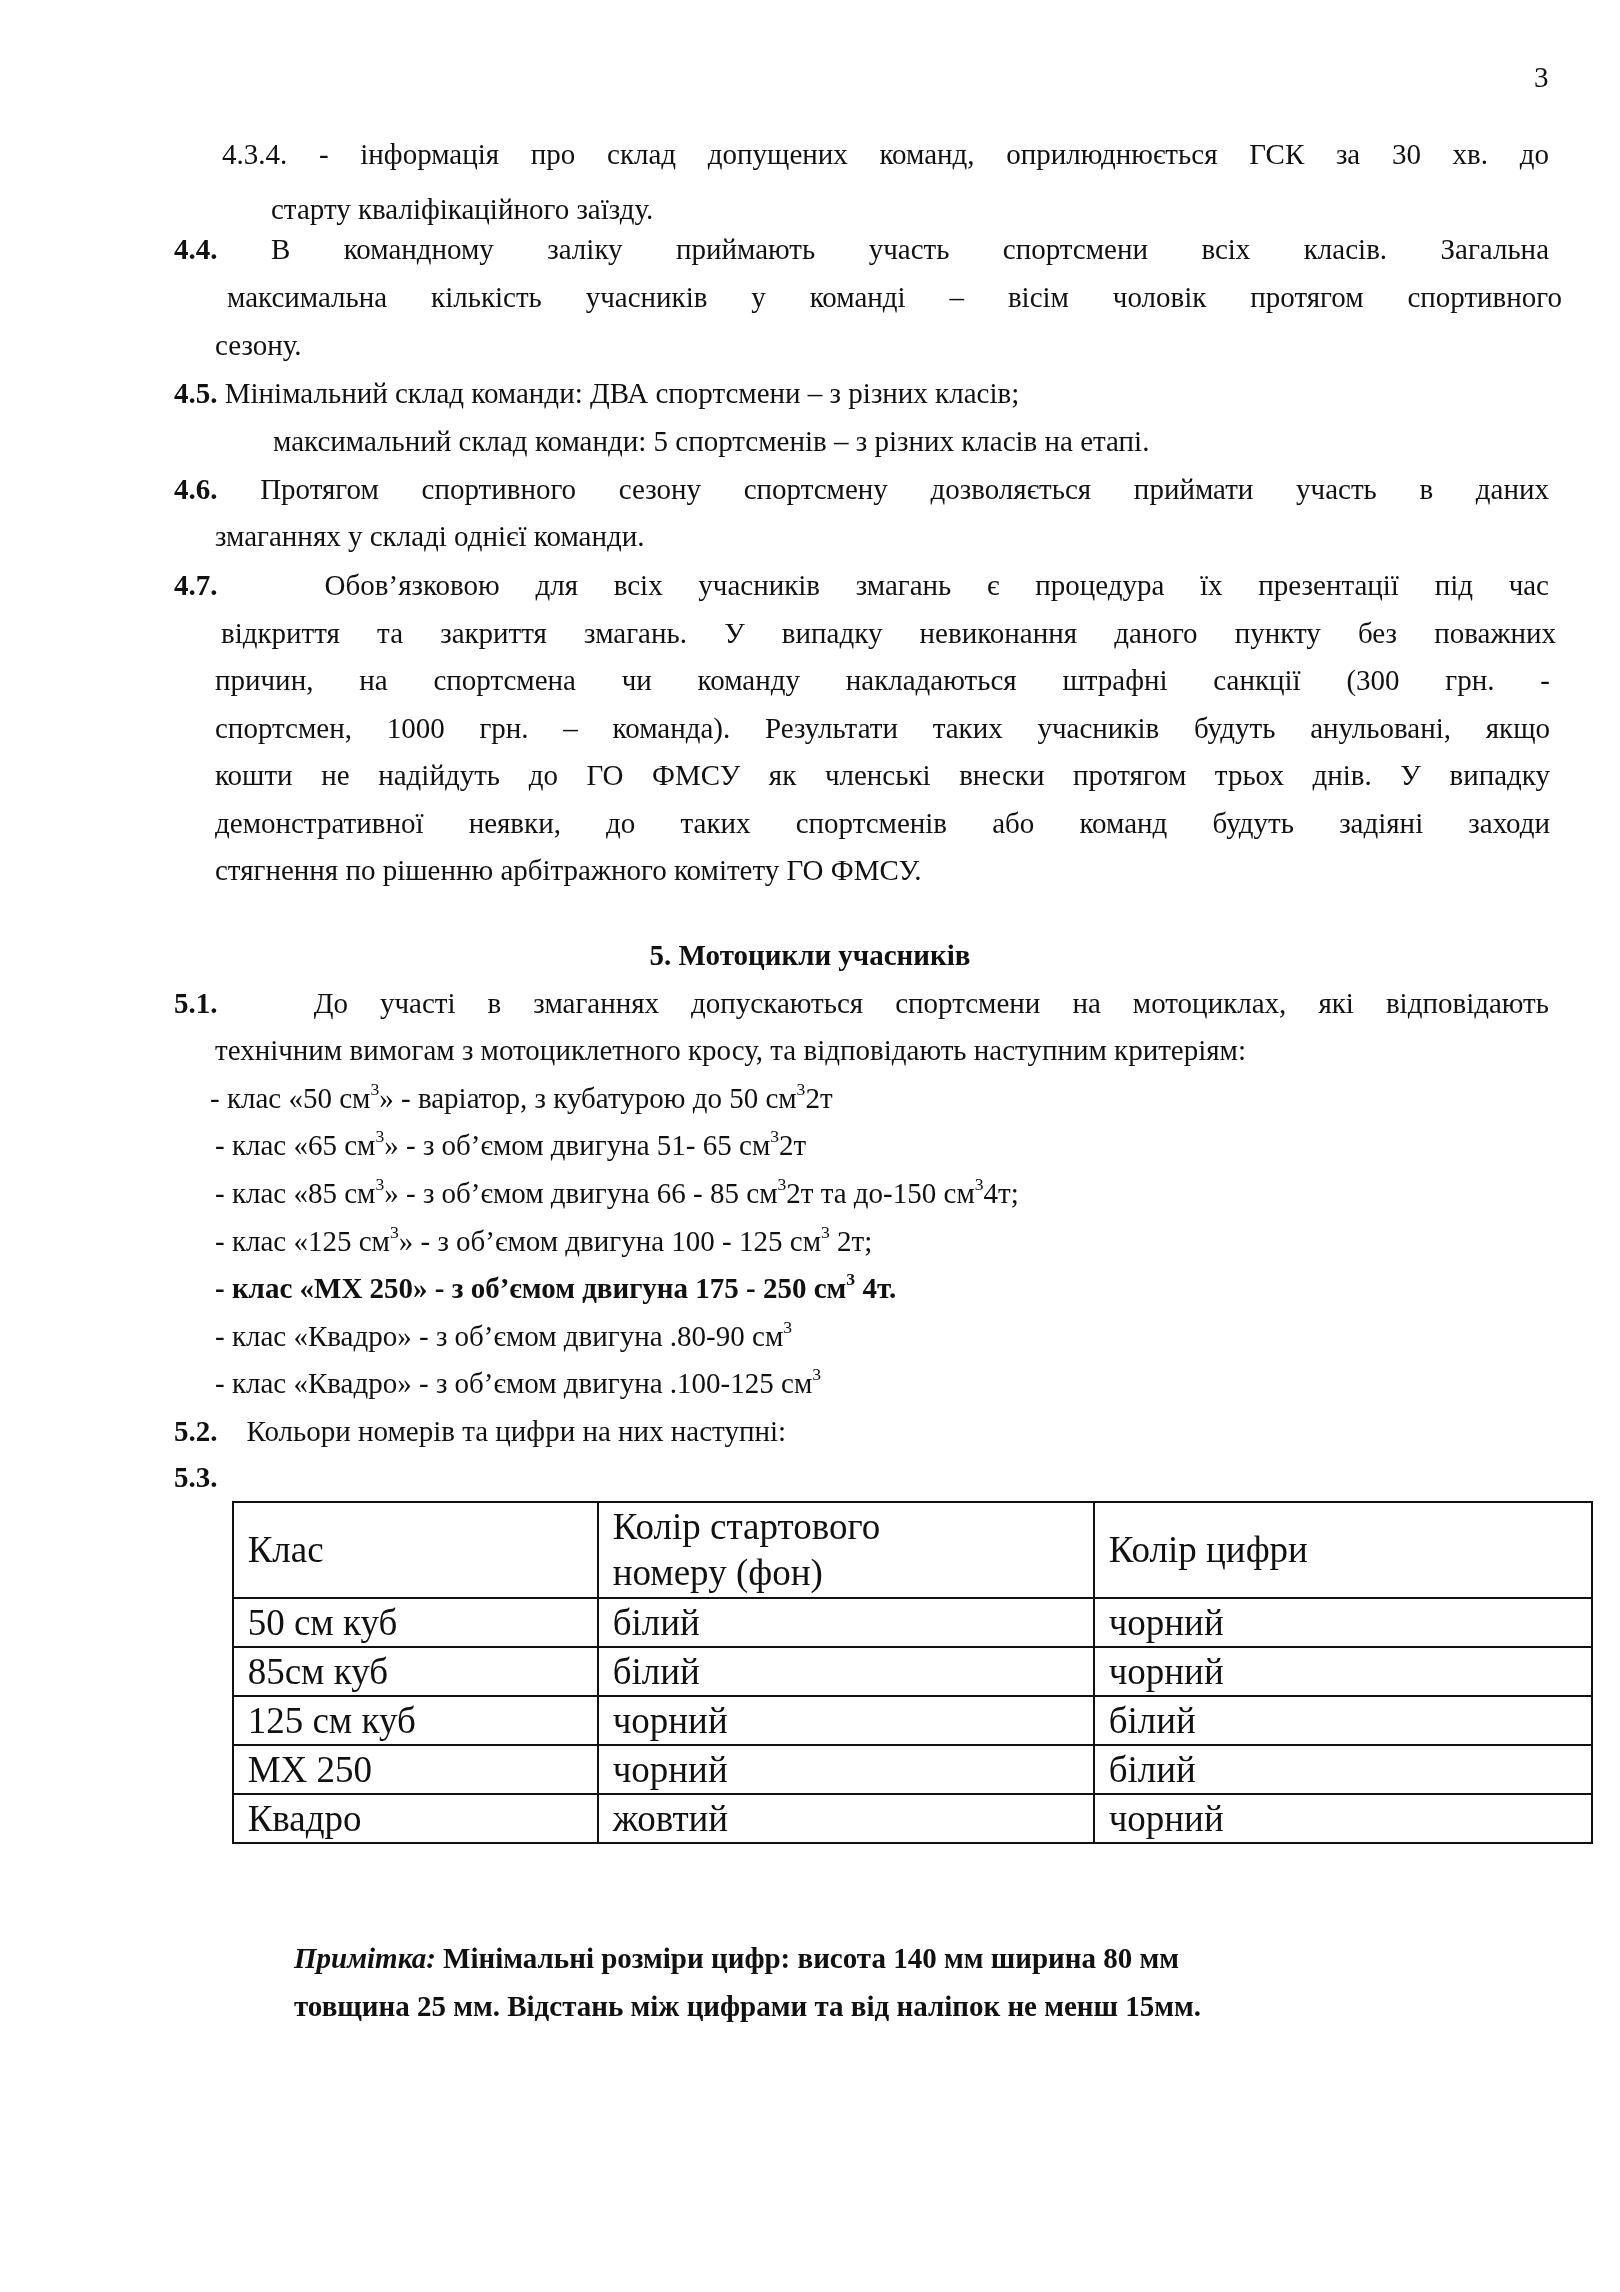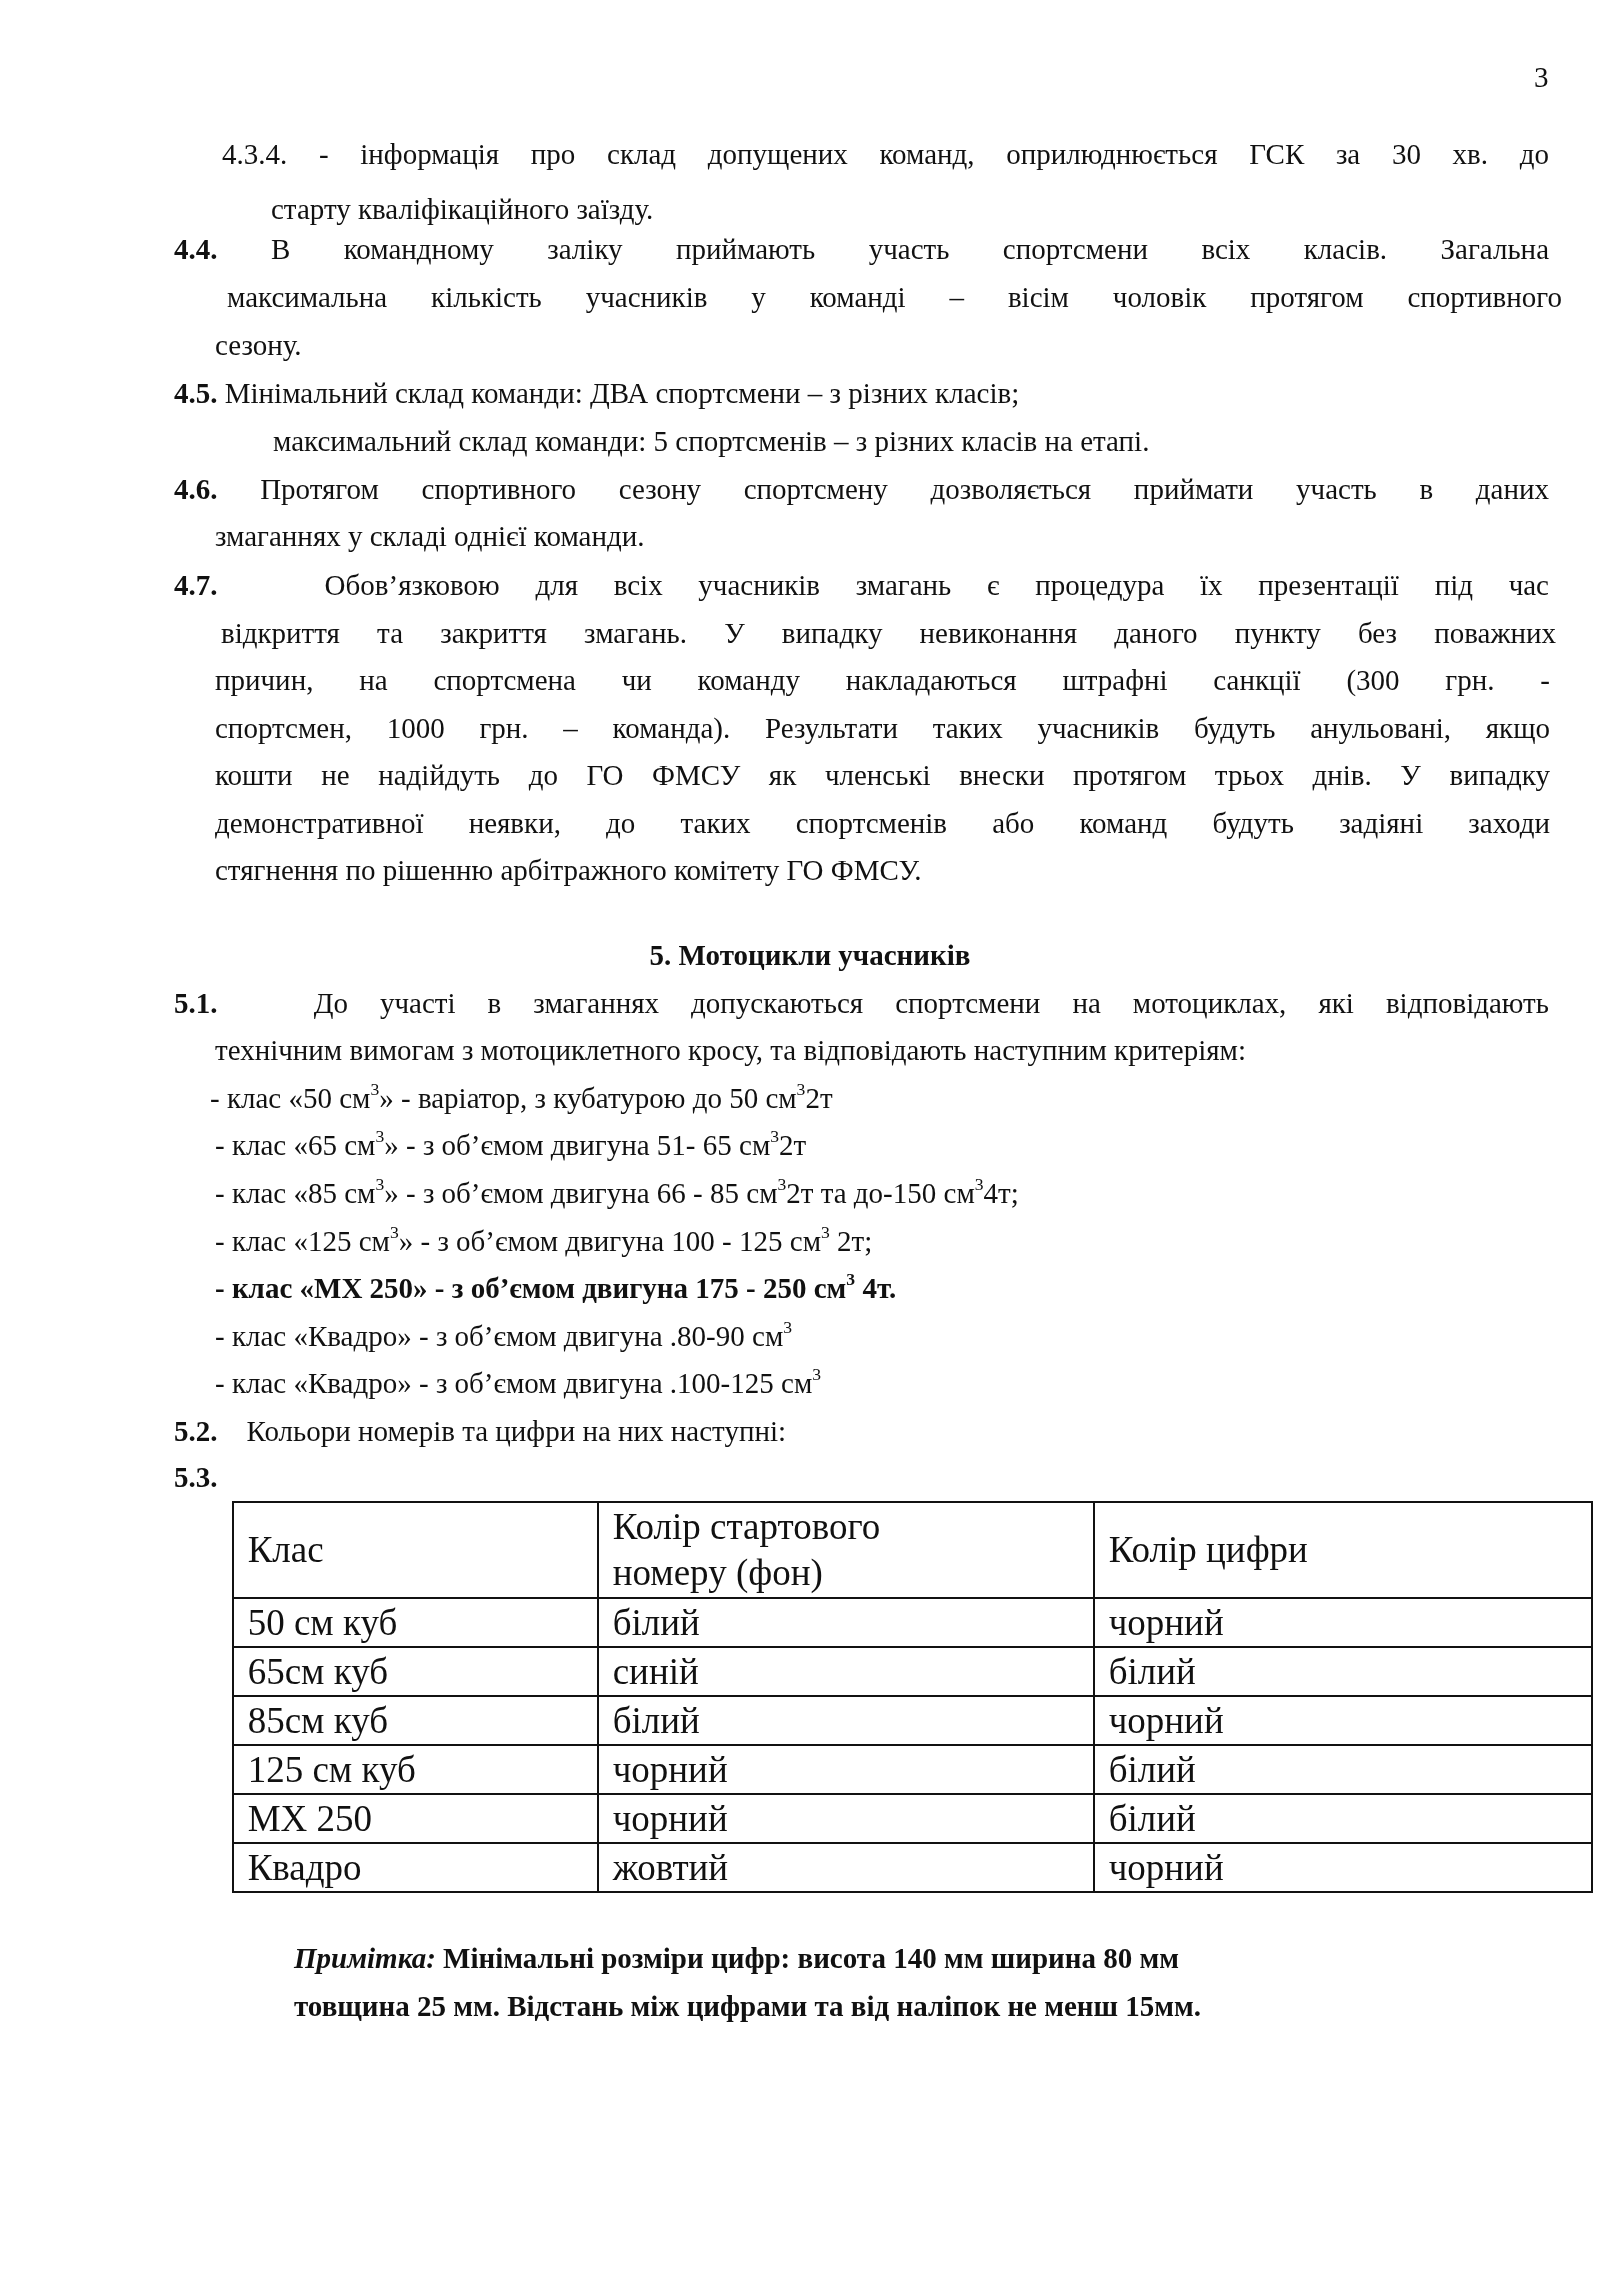--- a/index.html
+++ b/index.html
@@ -79,25 +79,20 @@
     <td>Клас</td>
     <td><span>Колір стартового</span><br><span>номеру (фон)</span></td>
     <td>Колір цифри</td>
   </tr>
   <tr class="row">
     <td>50 см куб</td>
     <td>білий</td>
     <td>чорний</td>
   </tr>
   <tr class="row">
-    <td>65см куб</td>
-    <td>синій</td>
-    <td>білий</td>
-  </tr>
-  <tr class="row">
     <td>85см куб</td>
     <td>білий</td>
     <td>чорний</td>
   </tr>
   <tr class="row">
     <td>125 см куб</td>
     <td>чорний</td>
     <td>білий</td>
   </tr>
   <tr class="row">

